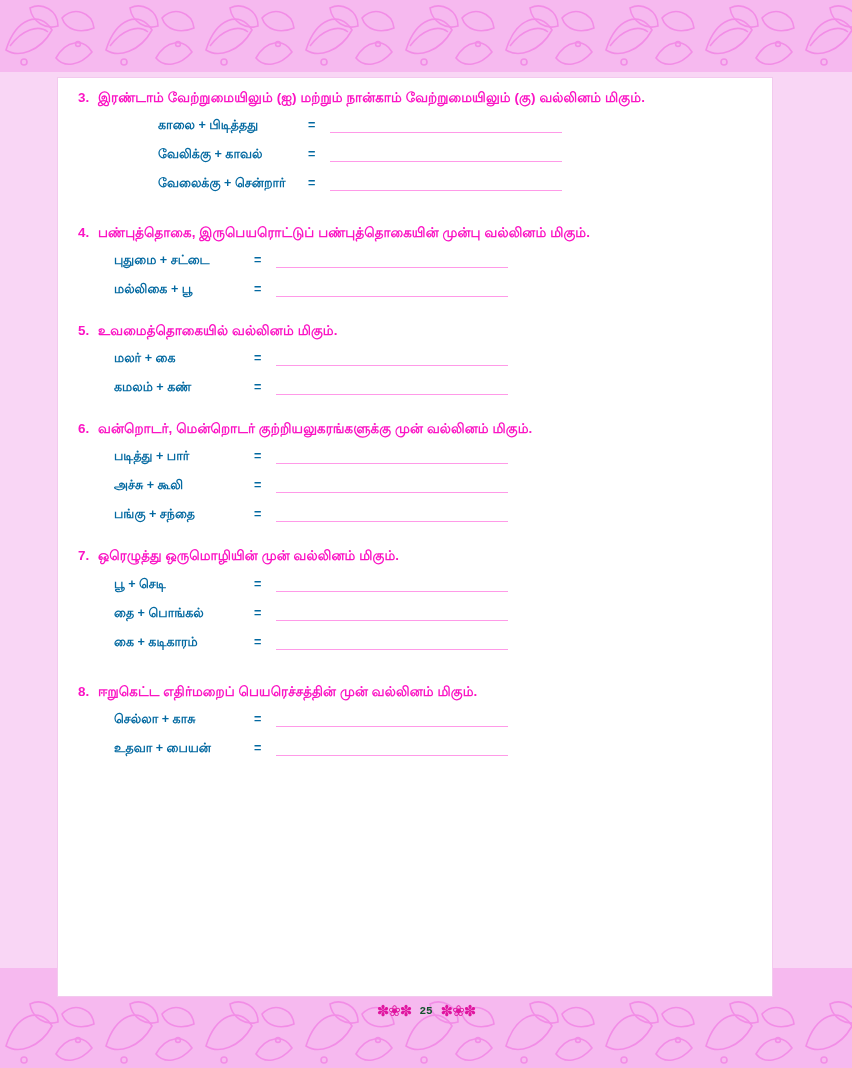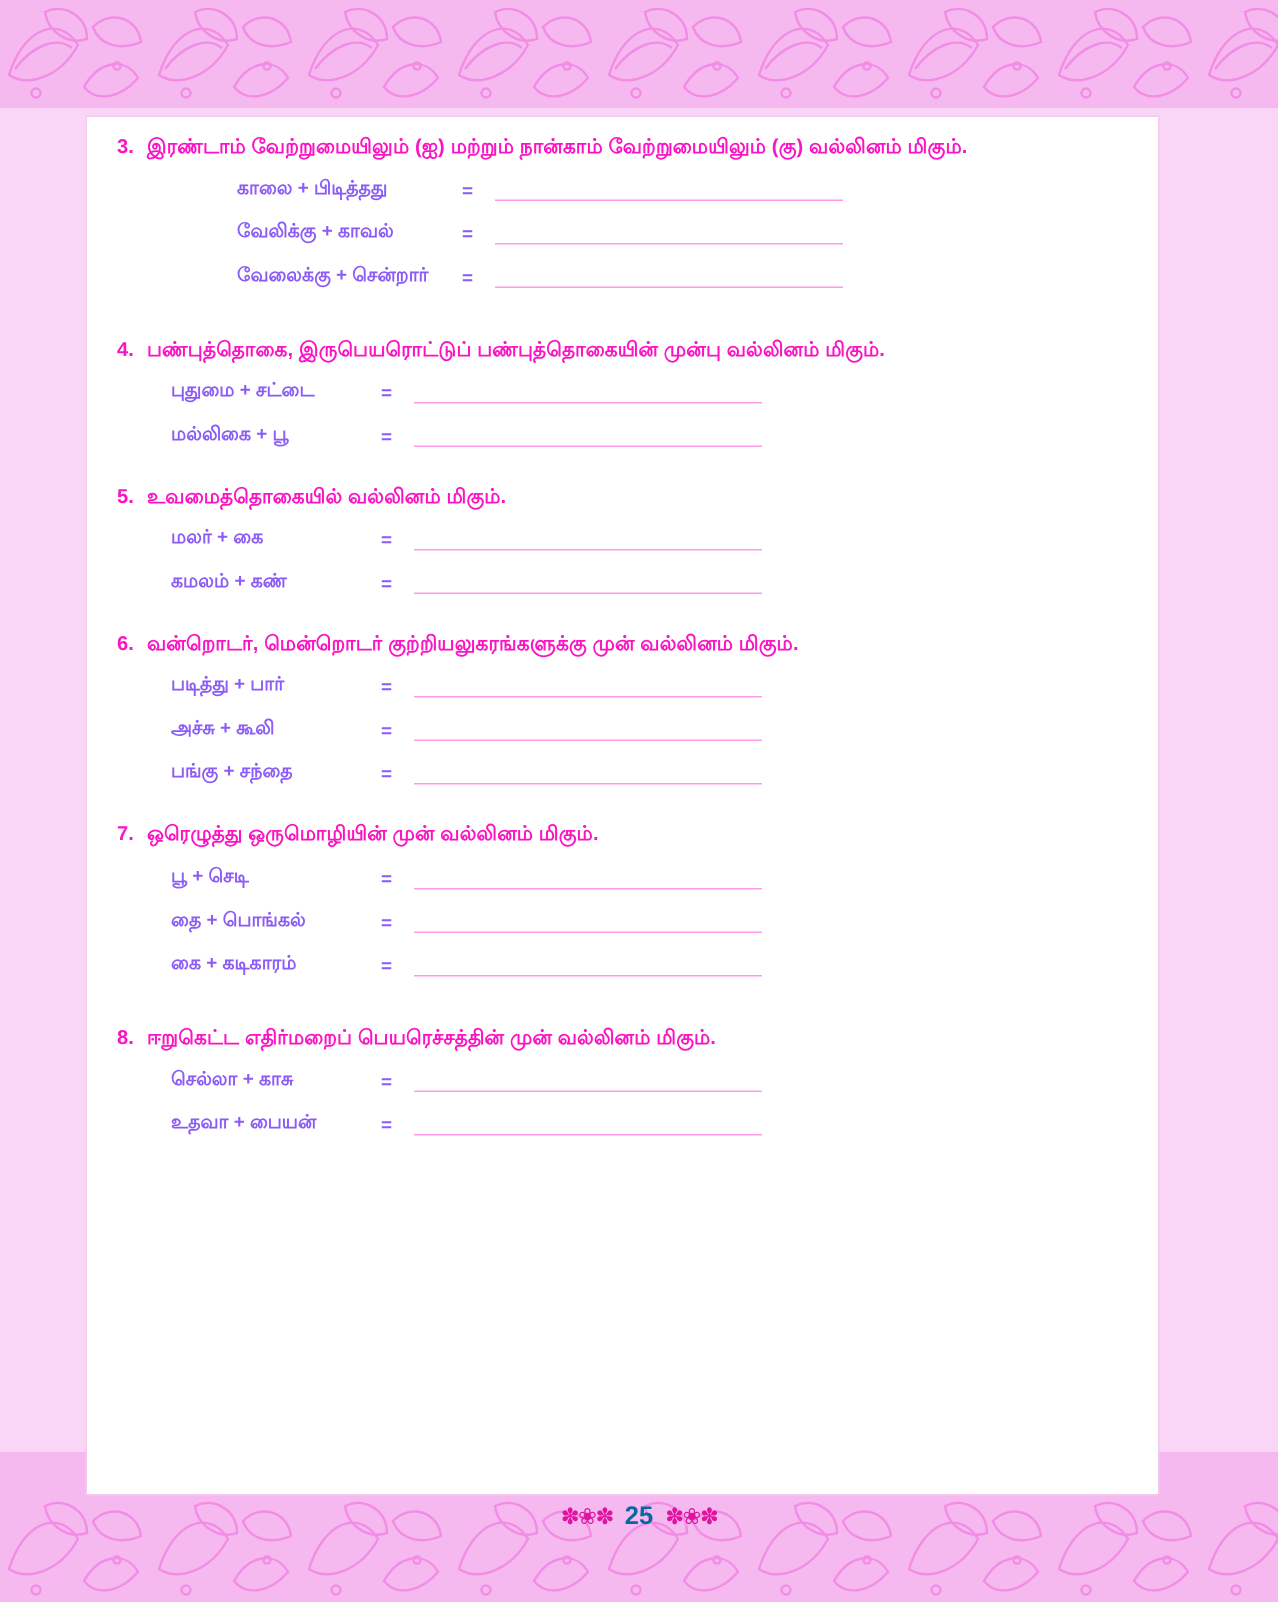--- a/index.html
+++ b/index.html
@@ -97,24 +97,24 @@
     text-align: justify;
     padding-right: 8px;
   }
 
   .rows {
     margin-top: 10px;
     margin-left: 86px;
   }
   .row {
     display: flex;
-    align-items: flex-end;
+    align-items: flex-start;
     font-size: 12.6px;
     font-weight: bold;
-    color: #8b5cf6;
+    color: #0369a1;
     margin-bottom: 13px;
   }
   .row .terms {
     width: 150px;
     flex: 0 0 150px;
     white-space: nowrap;
   }
   .row .eq {
     width: 22px;
     flex: 0 0 22px;
@@ -148,24 +148,24 @@
     align-items: center;
     justify-content: center;
     gap: 8px;
   }
   .footer .orn {
     color: #e0159f;
     font-size: 15px;
     letter-spacing: -1px;
   }
   .page-no {
-    color: #0369a1;
-    font-size: 17px;
+    color: #14532d;
+    font-size: 11px;
     font-weight: bold;
-    font-family: Liberation Sans, sans-serif;
+    font-family: Liberation Mono, monospace;
   }
 </style>
 </head>
 <body>
 
 <div class="page-frame">
 
   <div class="band band-top">
     <svg class="leaf-row" viewBox="0 0 852 72" preserveAspectRatio="none">
       <g fill="none" stroke="#f17fe4" stroke-width="1.6">

